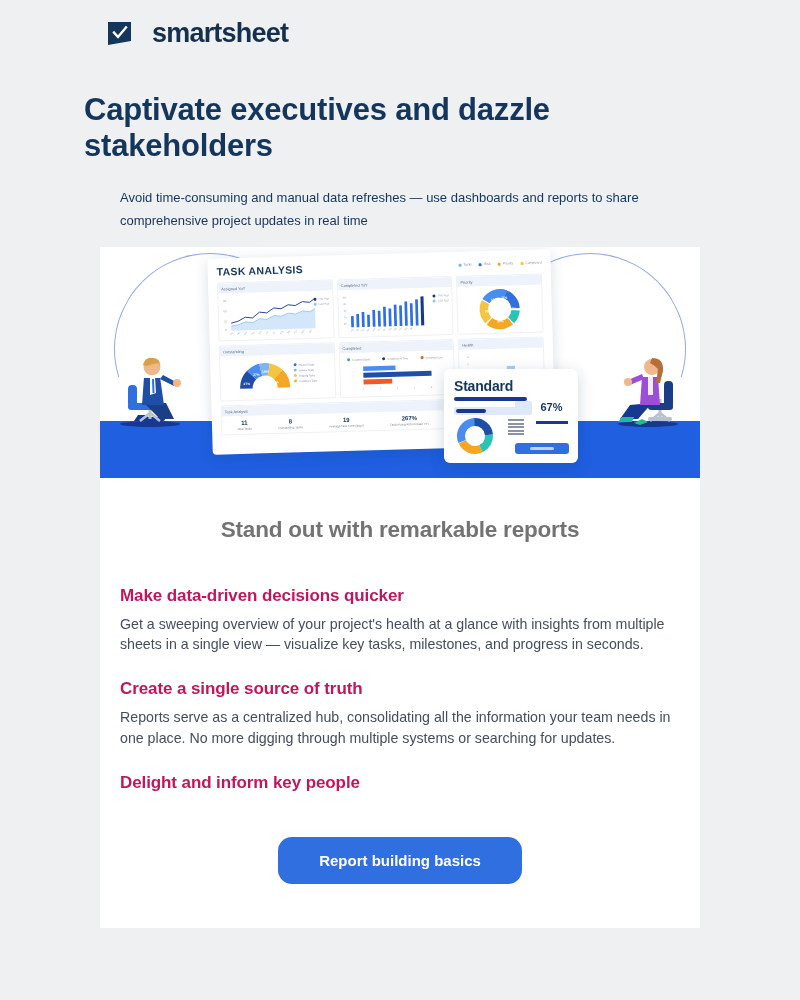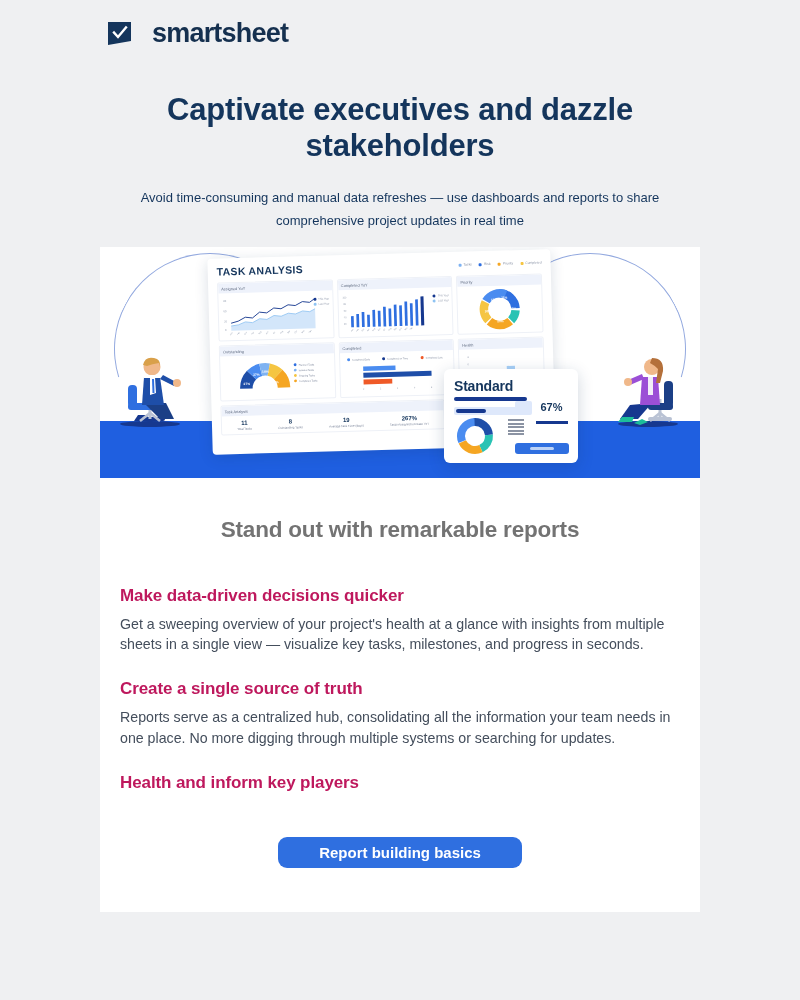--- a/index.html
+++ b/index.html
@@ -41,21 +41,21 @@
   .logo-word {
     font-size: 27px;
     font-weight: 700;
     letter-spacing: -0.8px;
     color: #15304f;
   }
 
   
   .hero {
     padding: 26px 70px 0 70px;
-    text-align: center;
+    margin-left: 14px;
   }
   .hero-title {
     font-size: 31px;
     line-height: 36px;
     font-weight: 700;
     color: #14355c;
     margin: 0;
     letter-spacing: -0.2px;
   }
   .hero-sub {
@@ -310,22 +310,22 @@
     margin: 0;
   }
 
   .cta-wrap { text-align: center; margin-top: 44px; }
   .cta {
     display: inline-block;
     background: #2f6fe0;
     color: #ffffff;
     font-size: 15px;
     font-weight: 700;
-    padding: 7px 41px;
-    border-radius: 9px;
+    padding: 15px 41px;
+    border-radius: 14px;
     text-decoration: none;
     border: none;
     cursor: pointer;
     font-family: "Liberation Sans", sans-serif;
   }
 </style>
 </head>
 <body>
 
 <div class="page">
@@ -677,21 +677,21 @@
       <div class="features">
         <div class="feat">
           <h3>Make data-driven decisions quicker</h3>
           <p>Get a sweeping overview of your project's health at a glance with insights from multiple sheets in a single view — visualize key tasks, milestones, and progress in seconds.</p>
         </div>
         <div class="feat">
           <h3>Create a single source of truth</h3>
           <p>Reports serve as a centralized hub, consolidating all the information your team needs in one place. No more digging through multiple systems or searching for updates.</p>
         </div>
         <div class="feat">
-          <h3>Health and inform key players</h3>
+          <h3>Delight and inform key people</h3>
         </div>
       </div>
 
       <div class="cta-wrap">
         <a class="cta" href="#">Report building basics</a>
       </div>
     </div>
   </div>
 </div>
 

